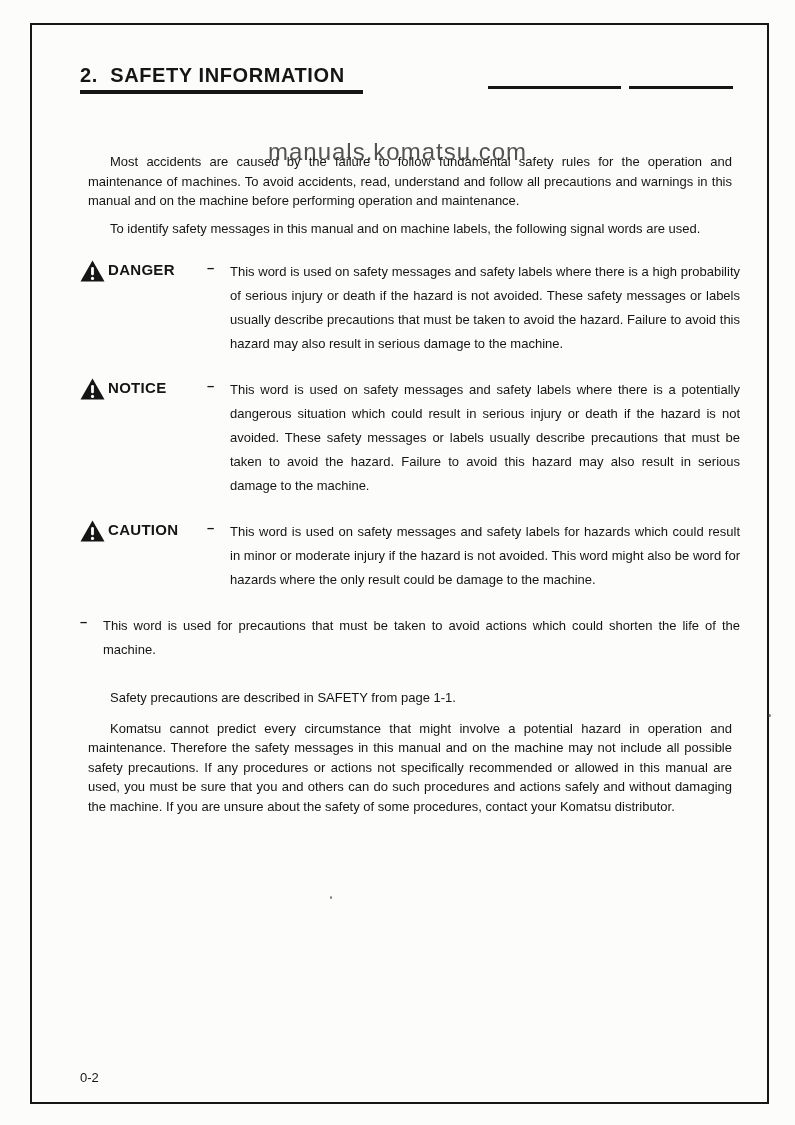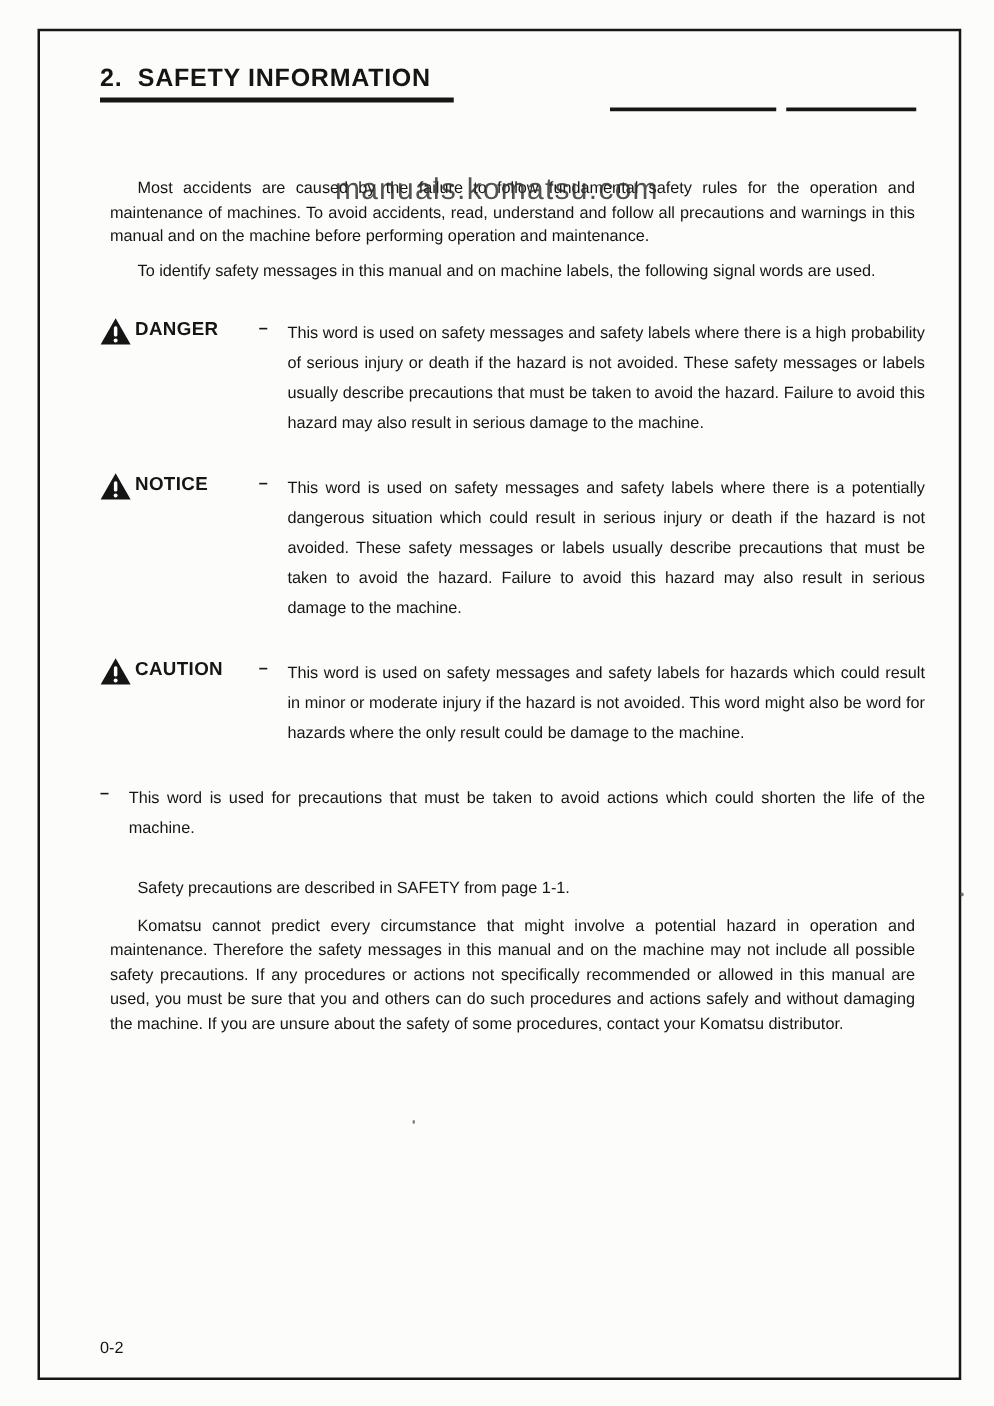--- a/index.html
+++ b/index.html
@@ -15,41 +15,41 @@
     position:absolute;
     left:30px; top:23px; right:26px; bottom:21px;
     border:2px solid #161616;
     pointer-events:none;
   }
   .content {
     position:absolute;
     left:80px; top:52px; width:660px;
   }
   .page-title {
-    margin:0 0 50px 0;
+    margin:12px 0 50px 0;
     display:inline-block;
     font-size:20px;
     font-weight:bold;
     letter-spacing:0.6px;
     white-space:pre;
     border-bottom:4px solid #161616;
     padding:0 18px 3px 0;
   }
   .rule-seg { position:absolute; height:3px; background:#161616; top:86px; }
   .rule-seg.s1 { left:488px; width:133px; }
   .rule-seg.s2 { left:629px; width:104px; }
 
   .body-p {
     margin:8px;
     font-size:13px;
     line-height:19.5px;
     text-align:justify;
     text-indent:22px;
   }
-  .sig-row { display:flex; margin-top:28px; }
+  .sig-row { display:flex; margin-top:22px; }
   .sig-head {
     width:127px; flex:none;
     display:flex; align-items:flex-start; gap:3px;
     padding-top:1px;
   }
   .sig-head.no-icon { padding-left:35px; box-sizing:border-box; }
   .sig-icon { width:25px; height:22px; flex:none; margin-top:-1px; }
   .sig-label { font-weight:bold; font-size:15px; letter-spacing:0.3px; }
   .sig-dash { flex:none; width:23px; font-weight:bold; font-size:13px; }
   .sig-text {

